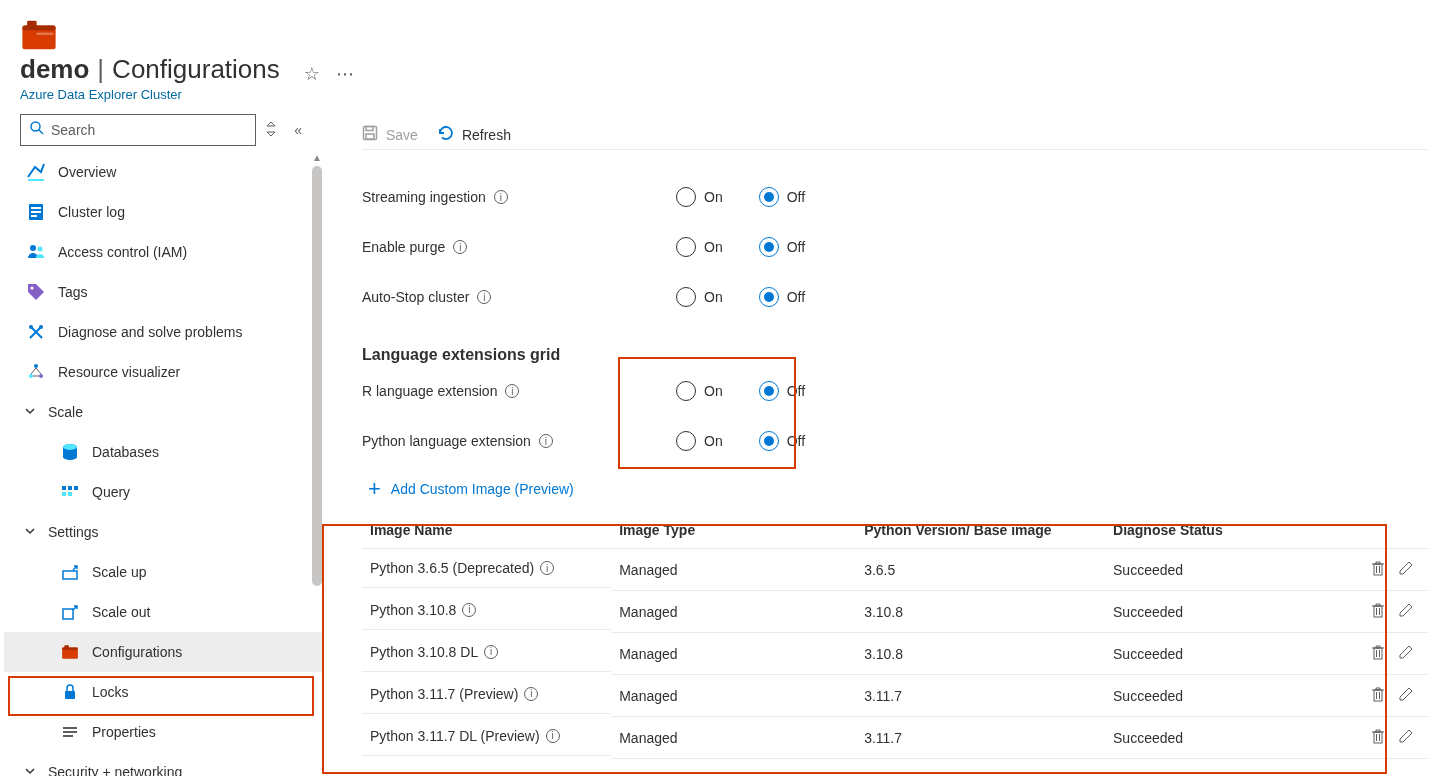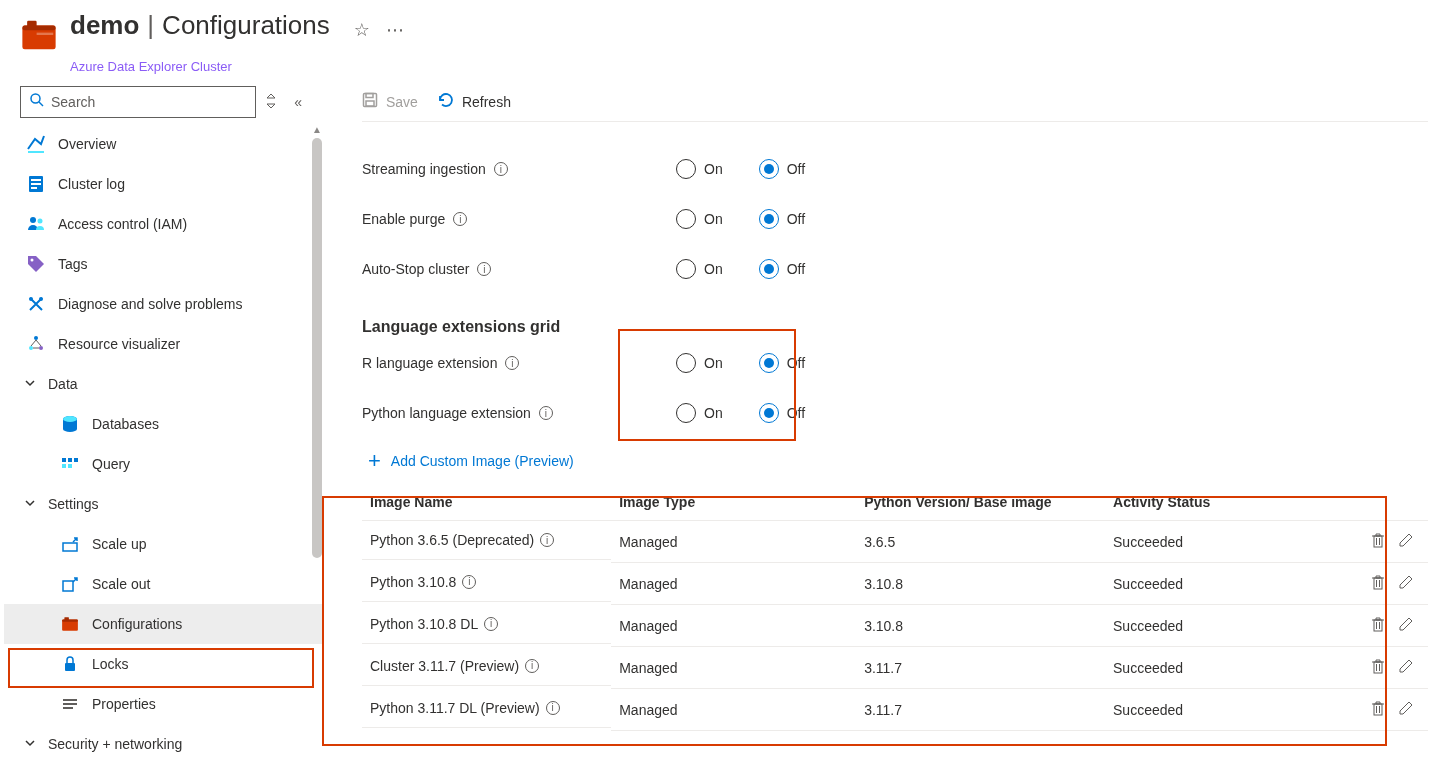--- a/index.html
+++ b/index.html
@@ -1,26 +1,26 @@
 <!DOCTYPE html>
 <html><head>
 <meta charset="utf-8">
 <style>
   * { box-sizing: border-box; margin: 0; padding: 0; }
   body { font-family: "Segoe UI", Arial, sans-serif; font-size: 14px; color: #323130; background: #fff; width: 1448px; height: 776px; overflow: hidden; }
   
   
-  .header { display: flex; align-items: flex-start; padding: 10px 20px 6px 20px; }
+  .header { display: flex; align-items: flex-start; padding: 10px 20px 6px 20px; flex-direction: column; }
   .header-icon { width: 38px; height: 38px; margin-right: 12px; margin-top: 6px; }
   .header-text { display: flex; flex-direction: column; }
   .header-title-row { display: flex; align-items: center; }
   .header-title { font-size: 26px; font-weight: 600; color: #323130; }
   .header-divider { font-size: 26px; font-weight: 300; color: #605e5c; margin: 0 8px; }
   .header-section { font-size: 26px; font-weight: 400; color: #323130; }
-  .header-subtitle { font-size: 13px; color: #8b5cf6; margin-top: 18px; }
+  .header-subtitle { font-size: 13px; color: #0369a1; margin-top: 2px; }
   .header-actions { display: flex; align-items: center; margin-left: 24px; margin-top: 8px; gap: 16px; }
   .star-icon, .more-icon { font-size: 18px; color: #605e5c; cursor: pointer; }
   
   
   .body-row { display: flex; height: calc(776px - 70px); }
   
   
   .sidebar { width: 322px; min-width: 322px; display: flex; flex-direction: column; position: relative; }
   .search-row { display: flex; align-items: center; padding: 6px 20px 6px 20px; gap: 10px; }
   .search-box { flex: 1; height: 32px; border: 1px solid #605e5c; display: flex; align-items: center; padding: 0 8px; }
@@ -42,21 +42,21 @@
   .nav-subitem.active { background: #ededed; }
   
   .scroll-track { position: absolute; right: 0; top: 0; width: 10px; height: 100%; background: transparent; }
   .scroll-thumb { position: absolute; left: 0; width: 10px; background: #c8c6c4; border-radius: 5px; }
   .scroll-arrow { position: absolute; left: 0; width: 10px; height: 12px; color: #8a8886; font-size: 10px; text-align: center; line-height: 12px; }
   
   .highlight-box { position: absolute; border: 2.5px solid #d83b01; pointer-events: none; }
   
   
   .main { flex: 1; padding: 6px 20px 0 40px; overflow: hidden; position: relative; }
-  .toolbar { display: flex; align-items: center; height: 36px; border-bottom: 1px solid #edebe9; gap: 20px; padding-bottom: 4px; }
+  .toolbar { display: flex; align-items: flex-end; height: 36px; border-bottom: 1px solid #edebe9; gap: 20px; padding-bottom: 4px; }
   .toolbar-btn { display: flex; align-items: center; gap: 8px; cursor: pointer; background: none; border: none; font-size: 14px; color: #323130; }
   .toolbar-btn.disabled { color: #a19f9d; cursor: default; }
   .toolbar-icon { font-size: 16px; }
   .refresh-icon { color: #0078d4; }
   
   .settings-block { padding-top: 22px; }
   .setting-row { display: flex; align-items: center; height: 50px; }
   .setting-label { width: 306px; display: flex; align-items: center; gap: 8px; font-size: 14px; color: #323130; }
   .info-icon { display: inline-flex; align-items: center; justify-content: center; width: 14px; height: 14px; border: 1px solid #605e5c; border-radius: 50%; font-size: 10px; color: #605e5c; font-style: normal; cursor: pointer; }
   .radio-group { display: flex; align-items: center; gap: 28px; }
@@ -192,21 +192,21 @@
                 <circle cx="14" cy="13" r="2" fill="#8661c5"></circle>
                 <path d="M9 5 L4 11 M9 5 L14 11 M6 13 L12 13" stroke="#605e5c"></path>
               </svg>
             </span>
             <span class="nav-item-label">Resource visualizer</span>
           </li>
           <li class="nav-section">
             <span class="nav-section-chevron"><svg width="12" height="12" viewBox="0 0 12 12">
                 <path d="M2 4 L6 8 L10 4" stroke="#323130" stroke-width="1.5" fill="none"></path>
               </svg></span>
-            <span class="nav-section-label">Data</span>
+            <span class="nav-section-label">Scale</span>
           </li>
           <li class="nav-subitem">
             <span class="nav-item-icon">
               <svg width="18" height="18" viewBox="0 0 18 18">
                 <ellipse cx="9" cy="4" rx="7" ry="3" fill="#0078d4"></ellipse>
                 <path d="M2 4 L2 14 a7 3 0 0 0 14 0 L16 4" fill="#0078d4"></path>
                 <ellipse cx="9" cy="4" rx="7" ry="3" fill="#50e6ff"></ellipse>
               </svg>
             </span>
             <span class="nav-item-label">Databases</span>
@@ -419,21 +419,21 @@
       <span class="plus-icon">+</span>
       <span>Add Custom Image (Preview)</span>
     </div>
 
     <table class="table">
       <thead>
           <tr id="table-header-row">
             <th class="col-name">Image Name</th>
             <th class="col-type">Image Type</th>
             <th class="col-ver">Python Version/ Base image</th>
-            <th class="col-status">Activity Status</th>
+            <th class="col-status">Diagnose Status</th>
             <th class="col-actions"></th>
           </tr>
         </thead>
       <tbody id="table-body">
           <tr>
     <td class="name-cell">
               <span>Python 3.6.5 (Deprecated)</span>
               <span class="info-icon">i</span>
             </td>
     <td>Managed</td>
@@ -486,21 +486,21 @@
                     <path d="M2 4 L14 4 M6 2 L10 2 L10 4 L6 4 Z M6.5 6 L6.5 13 M9.5 6 L9.5 13" stroke="#605e5c" fill="none"></path>
                   </svg></span>
         <span class="action-icon"><svg width="16" height="16" viewBox="0 0 16 16">
                     <path d="M2 14 L2 11 L11 2 L14 5 L5 14 Z" stroke="#605e5c" fill="none"></path>
                   </svg></span>
       </div>
     </td>
           </tr>
           <tr>
     <td class="name-cell">
-              <span>Cluster 3.11.7 (Preview)</span>
+              <span>Python 3.11.7 (Preview)</span>
               <span class="info-icon">i</span>
             </td>
     <td>Managed</td>
     <td>3.11.7</td>
     <td>Succeeded</td>
     <td>
       <div class="row-actions">
         <span class="action-icon"><svg width="16" height="16" viewBox="0 0 16 16">
                     <rect x="4" y="4" width="8" height="11" stroke="#605e5c" fill="none"></rect>
                     <path d="M2 4 L14 4 M6 2 L10 2 L10 4 L6 4 Z M6.5 6 L6.5 13 M9.5 6 L9.5 13" stroke="#605e5c" fill="none"></path>

